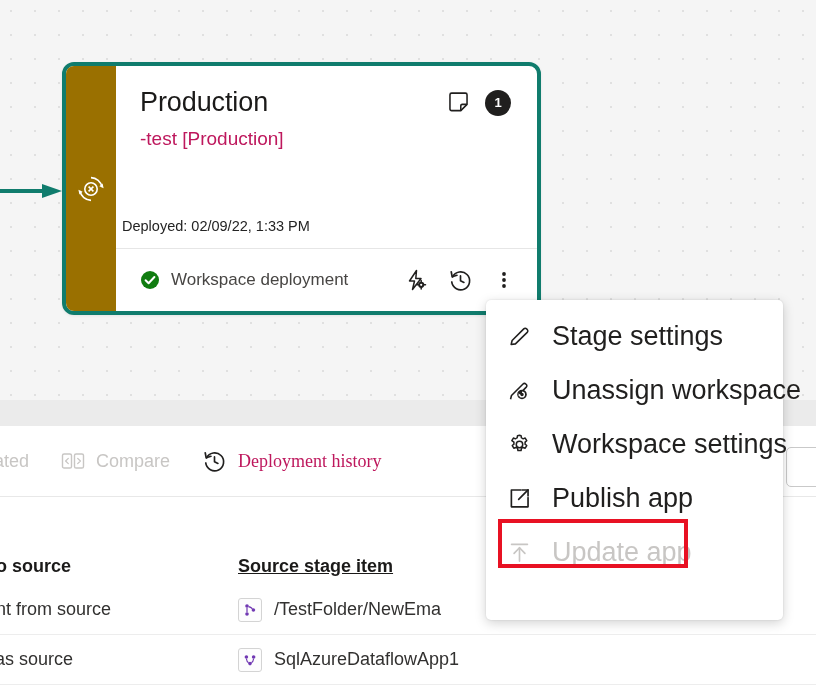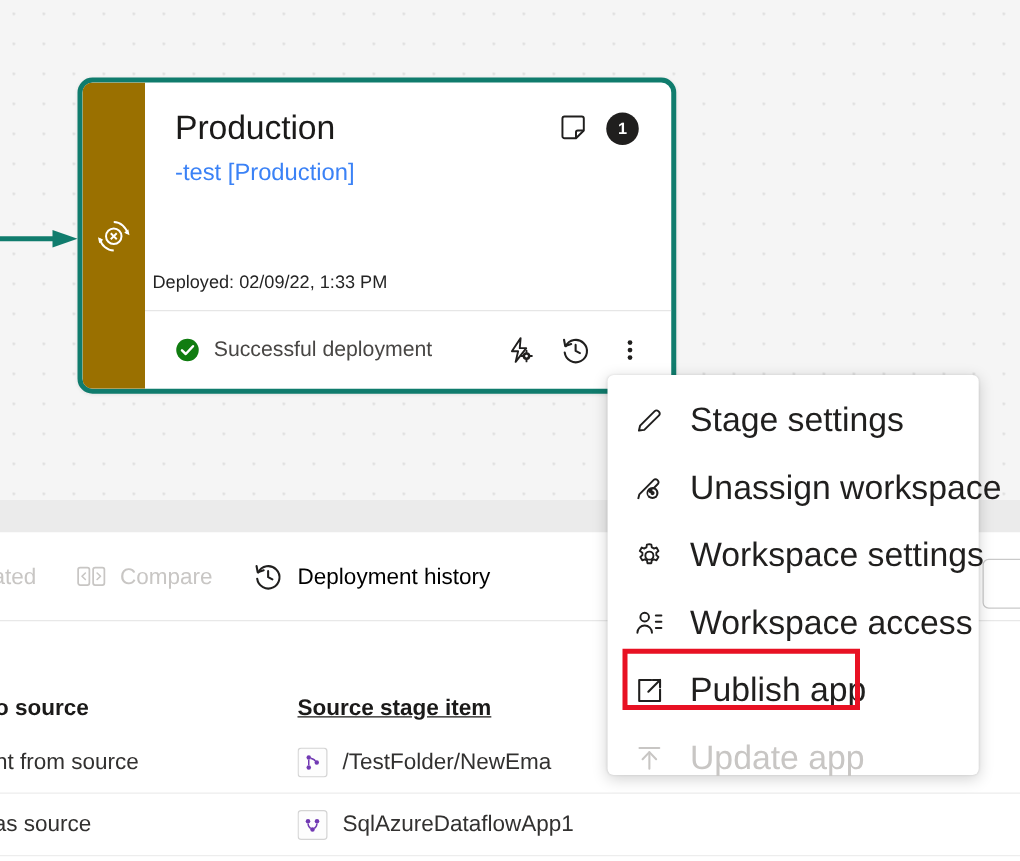--- a/index.html
+++ b/index.html
@@ -106,21 +106,21 @@
     font-size: 13px;
     font-weight: 600;
     display: flex;
     align-items: center;
     justify-content: center;
     line-height: 1;
   }
   #stage-workspace-link {
     margin-top: 9px;
     font-size: 19px;
-    color: #3b82f6;
+    color: #be185d;
     line-height: 1.25;
     white-space: nowrap;
     cursor: pointer;
   }
   #stage-deployed {
     position: absolute;
     left: 6px;
     bottom: 14px;
     font-size: 14.5px;
     color: #242424;
@@ -196,21 +196,22 @@
     font-size: 18px;
     white-space: nowrap;
     cursor: pointer;
     border-radius: 3px;
   }
   .cmd-btn.disabled {
     color: #c8c6c4;
     cursor: default;
   }
   .cmd-btn.enabled {
-    color: #000000;
+    color: #be185d;
+    font-family: Liberation Serif, serif;
   }
   #cmd-related {
     margin-left: -42px;
   }
   #search-box {
     position: absolute;
     right: -8px;
     top: 447px;
     width: 38px;
     height: 40px;
@@ -378,21 +379,21 @@
 
       <div id="stage-deployed">Deployed:  02/09/22, 1:33 PM</div>
     </div>
 
     <div id="stage-footer">
       <div id="deploy-status">
         <svg width="20" height="20" viewBox="0 0 20 20">
           <circle cx="10" cy="10" r="9" fill="#107c10"></circle>
           <path d="M5.6 10.3 L8.6 13.2 L14.4 7" fill="none" stroke="#ffffff" stroke-width="2" stroke-linecap="round" stroke-linejoin="round"></path>
         </svg>
-        <span id="deploy-status-text">Successful deployment</span>
+        <span id="deploy-status-text">Workspace deployment</span>
       </div>
 
       <div class="footer-icon-btn">
         <svg width="24" height="24" viewBox="0 0 24 24">
           <path d="M12.5 2.5 L5.5 13 h5 l-2 8.5 L17 10.5 h-5.2 z" fill="none" stroke="#201f1e" stroke-width="1.5" stroke-linejoin="round"></path>
           <circle cx="17.2" cy="16.8" r="3.1" fill="#201f1e"></circle>
           <circle cx="17.2" cy="16.8" r="1.1" fill="#ffffff"></circle>
           <g stroke="#201f1e" stroke-width="1.5" stroke-linecap="round">
             <line x1="17.2" y1="12.5" x2="17.2" y2="13.8"></line>
             <line x1="17.2" y1="19.8" x2="17.2" y2="21.1"></line>
@@ -517,32 +518,20 @@
   <div class="menu-item">
     <span class="menu-icon">
       <svg width="25" height="25" viewBox="0 0 24 24">
         <path d="M12 3.2 l1.5 0.35 0.35 2.1 a6.3 6.3 0 0 1 1.6 0.92 l2-0.78 1.5 2.6 -1.62 1.37 a6.3 6.3 0 0 1 0 1.86 l1.62 1.37 -1.5 2.6 -2-0.78 a6.3 6.3 0 0 1 -1.6 0.92 l-0.35 2.1 -3 0 -0.35 -2.1 a6.3 6.3 0 0 1 -1.6 -0.92 l-2 0.78 -1.5 -2.6 1.62 -1.37 a6.3 6.3 0 0 1 0 -1.86 L4.65 8.39 l1.5 -2.6 2 0.78 a6.3 6.3 0 0 1 1.6 -0.92 l0.35 -2.1 z" fill="none" stroke="#201f1e" stroke-width="1.45" stroke-linejoin="round"></path>
         <circle cx="12" cy="12" r="3.1" fill="none" stroke="#201f1e" stroke-width="1.45"></circle>
       </svg>
     </span>
     <span class="menu-item-label">Workspace settings</span>
   </div>
 
-  <div class="menu-item">
-    <span class="menu-icon">
-      <svg width="25" height="25" viewBox="0 0 24 24">
-        <circle cx="8.4" cy="7.4" r="3.3" fill="none" stroke="#201f1e" stroke-width="1.5"></circle>
-        <path d="M2.8 19.4 a5.6 5.6 0 0 1 11.2 0" fill="none" stroke="#201f1e" stroke-width="1.5" stroke-linecap="round"></path>
-        <line x1="17" y1="6.2" x2="21.2" y2="6.2" stroke="#201f1e" stroke-width="1.6" stroke-linecap="round"></line>
-        <line x1="17" y1="11" x2="21.2" y2="11" stroke="#201f1e" stroke-width="1.6" stroke-linecap="round"></line>
-        <line x1="17" y1="15.8" x2="21.2" y2="15.8" stroke="#201f1e" stroke-width="1.6" stroke-linecap="round"></line>
-      </svg>
-    </span>
-    <span class="menu-item-label">Workspace access</span>
-  </div>
 
   <div class="menu-item">
     <span class="menu-icon">
       <svg width="25" height="25" viewBox="0 0 24 24">
         <polyline points="13.4,3.8 4.2,3.8 4.2,20 20.2,20 20.2,11.2" fill="none" stroke="#201f1e" stroke-width="1.6" stroke-linejoin="round" stroke-linecap="round"></polyline>
         <line x1="11.2" y1="12.8" x2="20.2" y2="3.8" stroke="#201f1e" stroke-width="1.6" stroke-linecap="round"></line>
         <polyline points="14.6,3.8 20.2,3.8 20.2,9.4" fill="none" stroke="#201f1e" stroke-width="1.6" stroke-linejoin="round" stroke-linecap="round"></polyline>
       </svg>
     </span>
     <span class="menu-item-label">Publish app</span>

